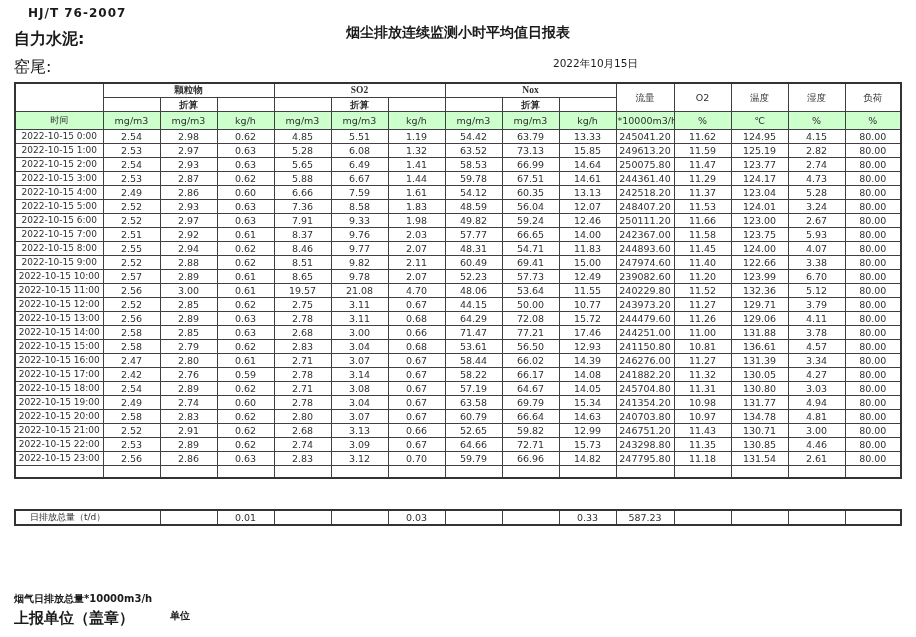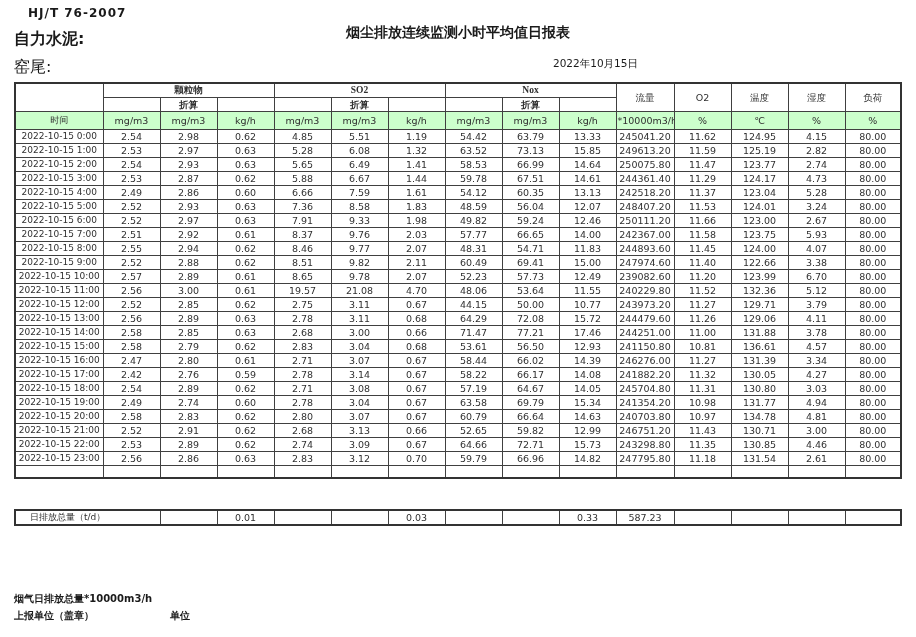--- a/index.html
+++ b/index.html
@@ -25,21 +25,21 @@
   .main-table { position:absolute; left:14px; top:82px; border:2px solid #333; }
   .sum-table  { position:absolute; left:14px; top:509px; border:2px solid #333; }
   .main-table thead tr.r1 th, .main-table thead tr.r2 th { height:11px; font-size:9.5px; }
   .main-table thead tr.r1 th.grp { font-weight:600;font-family:Liberation Serif, serif; }
   .main-table thead tr.r2 th.sub { font-weight:700; }
   .main-table thead tr.green th { height:18px; background:#ccffcc; }
   td.time, th.time { font-size:9px; }
   tr.empty-row td { height:12px; }
   td.label-left { text-align:left; padding-left:14px; }
   .footer1 { left:14px; top:592px; font-size:10px; font-weight:bold; }
-  .footer2 { left:14px; top:609px; font-size:10px; font-weight:bold; }
+  .footer2 { left:14px; top:609px; font-size:15px; font-weight:bold; }
   .footer3 { left:170px; top:609px; font-size:10px; font-weight:bold; }
 </style>
 </head>
 <body>
 
 <div class="abs std-code">HJ/T  76-2007</div>
 <div class="abs page-title">烟尘排放连续监测小时平均值日报表</div>
 <div class="abs company">自力水泥:</div>
 <div class="abs site">窑尾:</div>
 <div class="abs date">2022年10月15日</div>

